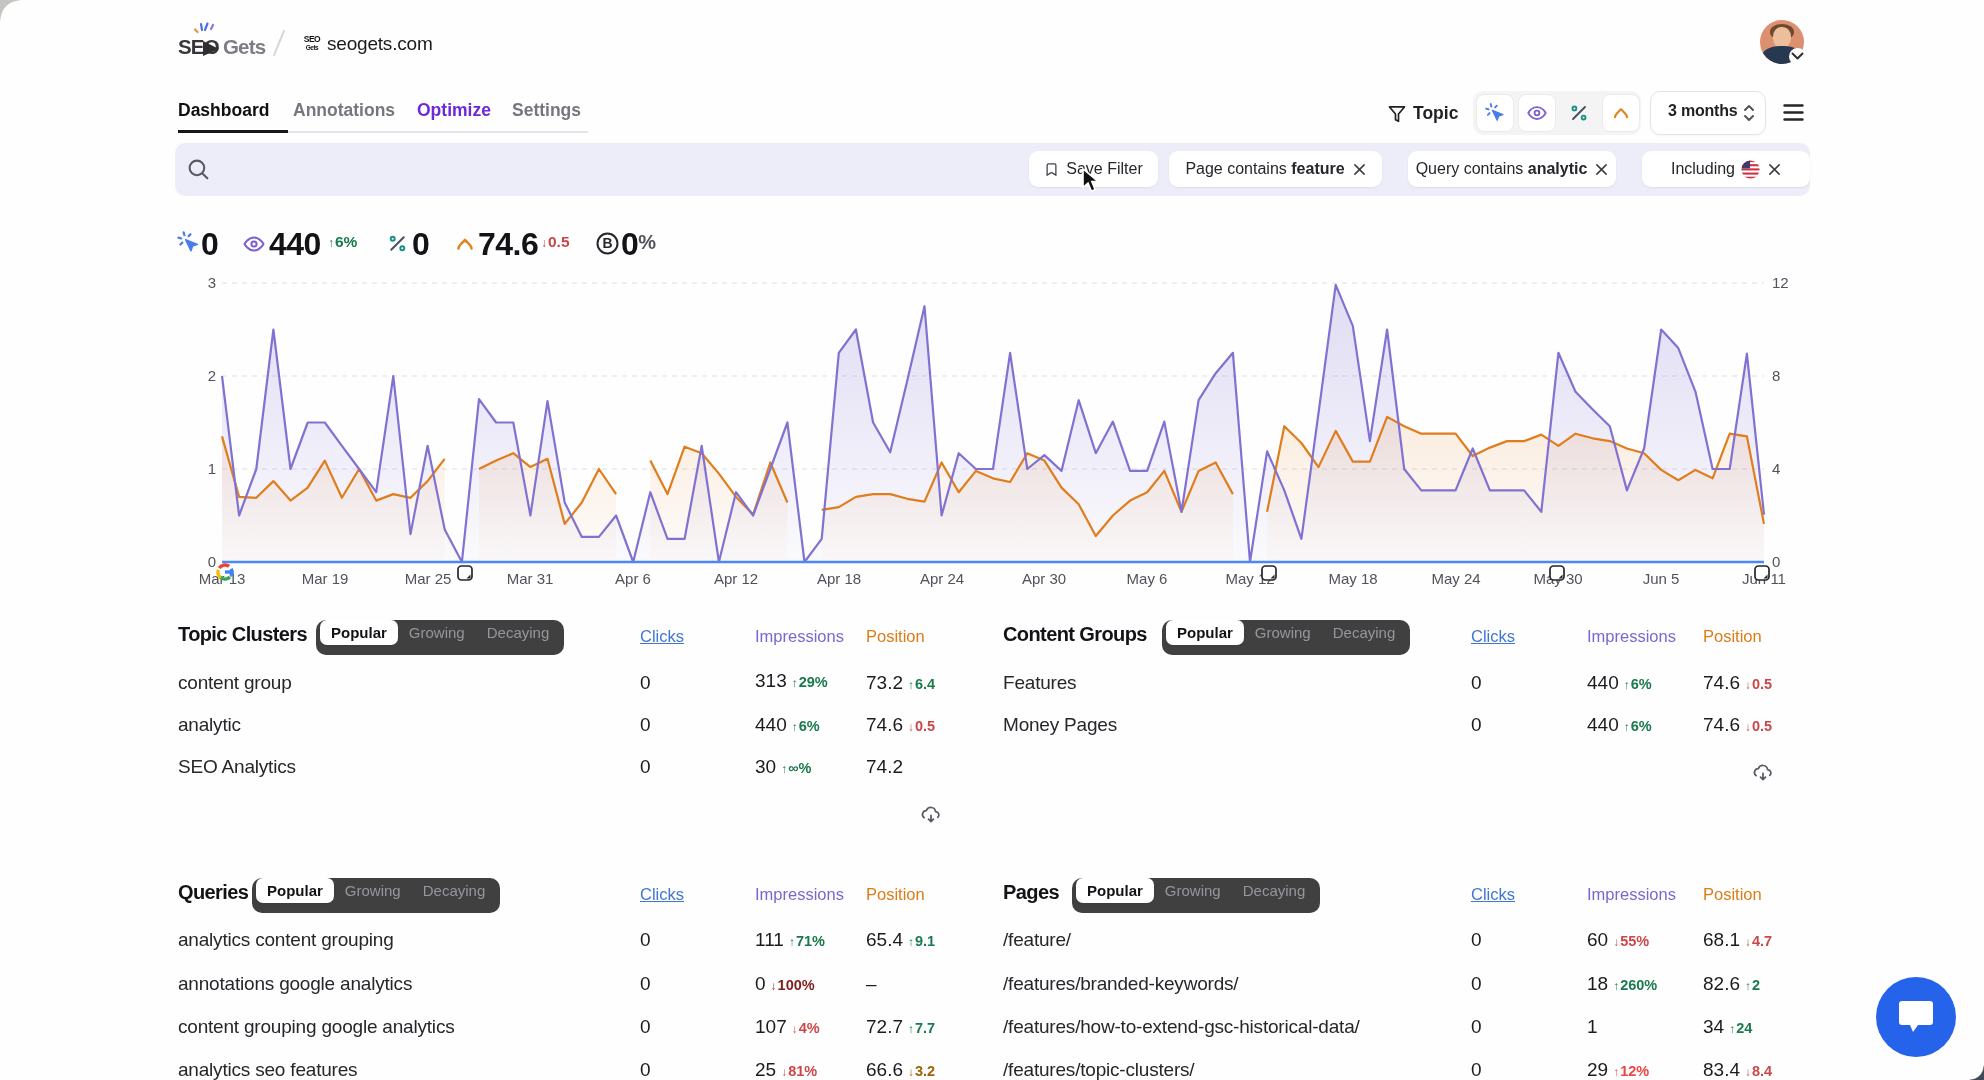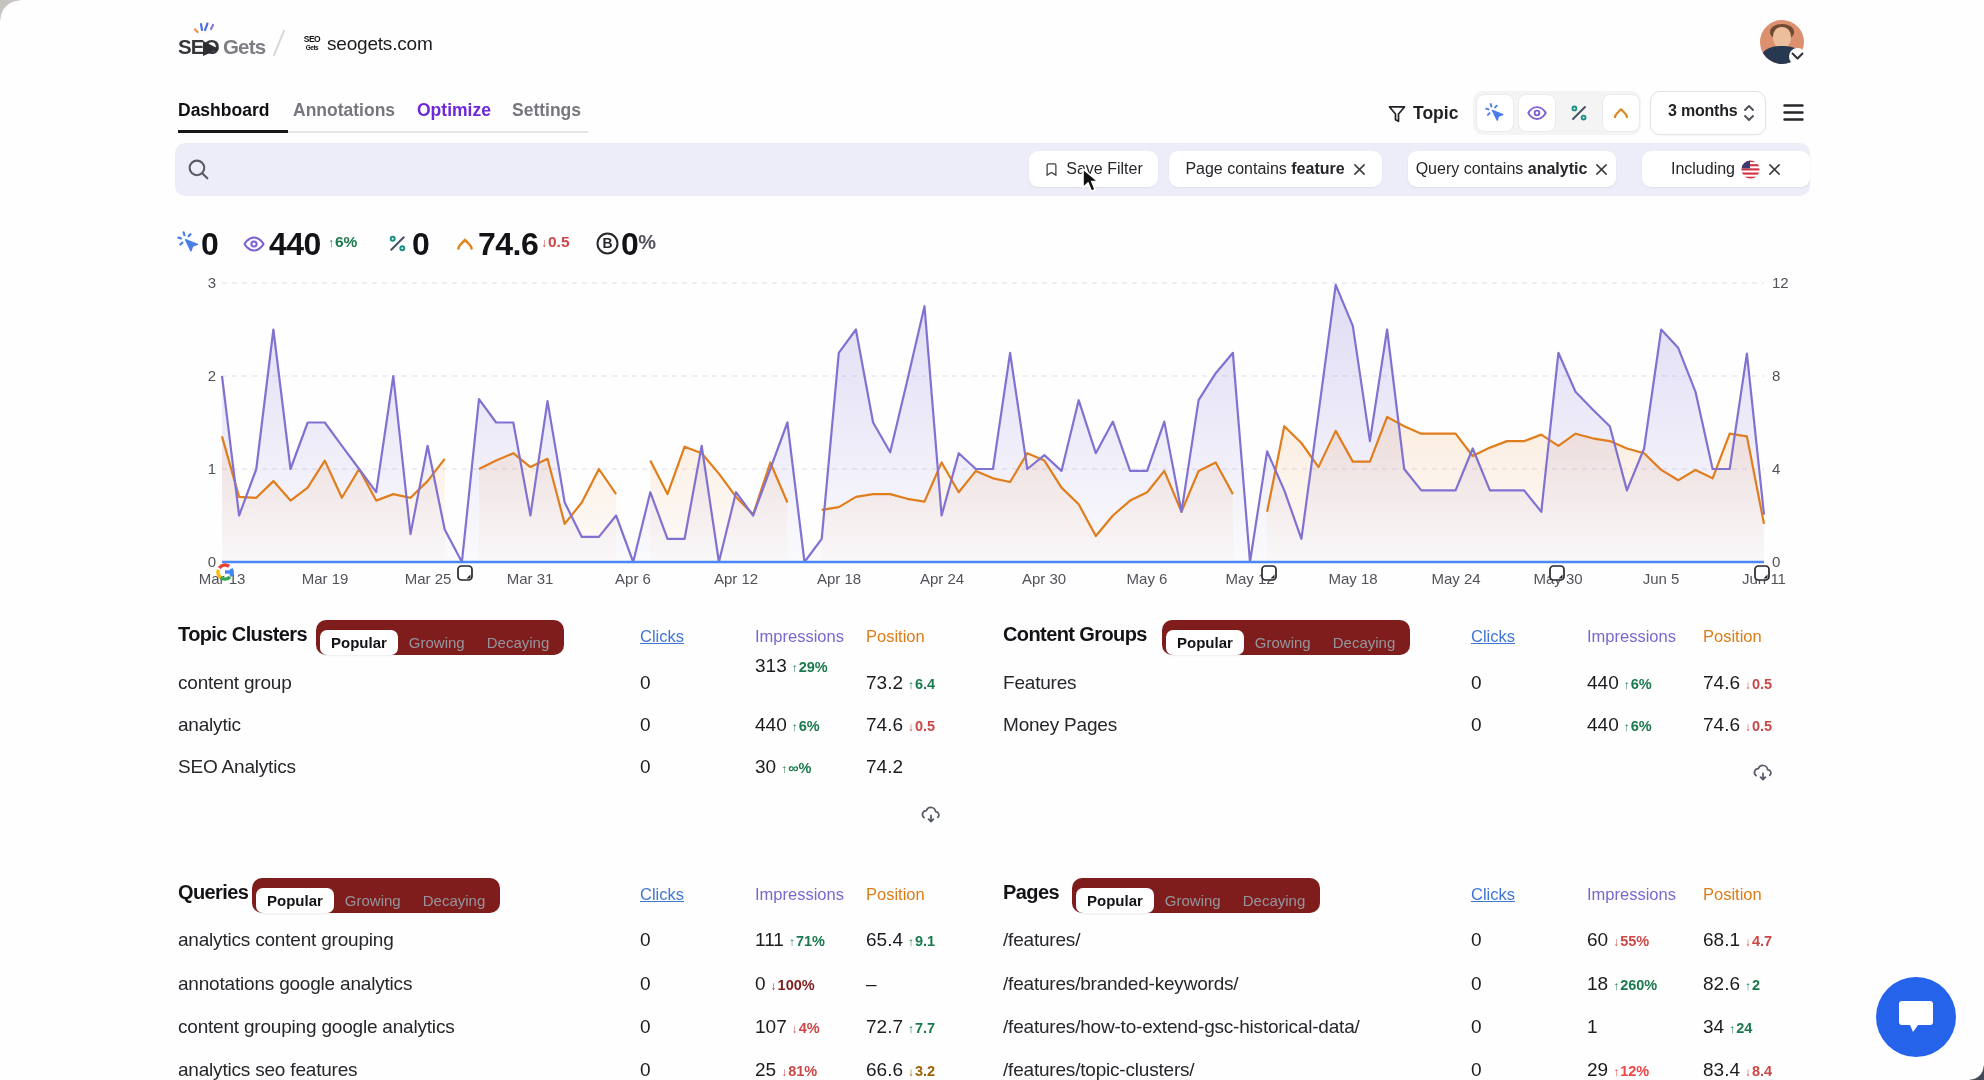--- a/index.html
+++ b/index.html
@@ -9,22 +9,22 @@
 .tab { position:absolute; top:100px; font-size:17.5px; font-weight:600; color:#101014; }
 .chip { position:absolute; top:151px; height:36px; background:#fff; border-radius:9px;
   display:flex; align-items:center; justify-content:center; font-size:16px; color:#26262b;
   box-shadow:0 1px 2px rgba(40,40,60,0.07); }
 .big { position:absolute; font-size:32px; font-weight:600; color:#131317; letter-spacing:-0.5px; }
 .sdelta { position:absolute; font-size:15.5px; font-weight:600; }
 .ar { font-size:12px; font-weight:400; margin-right:1px; }
 .chart { position:absolute; left:0; top:0; }
 .axt { font-size:15px; fill:#52525b; font-family:"Liberation Sans",sans-serif; }
 .sect-title { position:absolute; font-size:20px; font-weight:bold; color:#131317; letter-spacing:-0.6px; }
-.pills { position:absolute; height:35px; background:#7f1d1d; border-radius:10px; display:flex;
-  align-items:flex-end; padding:0 4px; font-size:15px; color:#95959d; font-weight:500; }
+.pills { position:absolute; height:35px; background:#404040; border-radius:10px; display:flex;
+  align-items:flex-start; padding:0 4px; font-size:15px; color:#95959d; font-weight:500; }
 .pill { padding:4px 11px; }
 .pill.active { background:#fff; color:#131317; font-weight:600; border-radius:7px;
   box-shadow:0 1px 2px rgba(0,0,0,0.08); }
 .colh { position:absolute; font-size:16.5px; font-weight:400; }
 .rlab { position:absolute; font-size:19px; font-weight:500; color:#26262b; letter-spacing:-0.2px; }
 .rval { position:absolute; font-size:19px; font-weight:500; color:#1b1b20; }
 .dl { font-size:14.5px; font-weight:bold; }
 .dl .ar { font-size:11.5px; }
 </style>
 </head>
@@ -241,21 +241,21 @@
     <div class="pills" style="left:316px;top:620px">
 <span class="pill active">Popular</span>
       <span class="pill">Growing</span>
       <span class="pill">Decaying</span>
     </div>
     <div class="colh" style="left:640px;top:627px;color:#4076d4;text-decoration:underline">Clicks</div>
     <div class="colh" style="left:755px;top:627px;color:#7a68cf">Impressions</div>
     <div class="colh" style="left:866px;top:627px;color:#dd7b16">Position</div>
     <div class="rlab" style="left:178px;top:672px">content group</div>
     <div class="rval" style="left:640px;top:672px">0</div>
-    <div class="rval" style="left:755px;top:655px">313&nbsp;<span class="dl" style="color:#1a7a4e"><span class="ar">↑</span>29%</span></div>
+    <div class="rval" style="left:755px;top:670px">313&nbsp;<span class="dl" style="color:#1a7a4e"><span class="ar">↑</span>29%</span></div>
     <div class="rval" style="left:866px;top:672px">73.2&nbsp;<span class="dl" style="color:#1a7a4e"><span class="ar">↑</span>6.4</span></div>
     <div class="rlab" style="left:178px;top:714px">analytic</div>
     <div class="rval" style="left:640px;top:714px">0</div>
     <div class="rval" style="left:755px;top:714px">440&nbsp;<span class="dl" style="color:#1a7a4e"><span class="ar">↑</span>6%</span></div>
     <div class="rval" style="left:866px;top:714px">74.6&nbsp;<span class="dl" style="color:#cb4747"><span class="ar">↓</span>0.5</span></div>
     <div class="rlab" style="left:178px;top:756px">SEO Analytics</div>
     <div class="rval" style="left:640px;top:756px">0</div>
     <div class="rval" style="left:755px;top:756px">30&nbsp;<span class="dl" style="color:#1a7a4e"><span class="ar">↑</span>∞%</span></div>
     <div class="rval" style="left:866px;top:756px">74.2&nbsp;</div>
     <svg style="position:absolute;left:920px;top:804px" width="22" height="22" viewBox="0 0 24 24" fill="none" stroke="#565b66" stroke-width="1.9" stroke-linecap="round" stroke-linejoin="round">
@@ -310,21 +310,21 @@
     <div class="rval" style="left:866px;top:1059px">66.6&nbsp;<span class="dl" style="color:#a16207"><span class="ar">↓</span>3.2</span></div>
     <div class="sect-title" style="left:1003px;top:881px">Pages</div>
     <div class="pills" style="left:1072px;top:878px">
 <span class="pill active">Popular</span>
       <span class="pill">Growing</span>
       <span class="pill">Decaying</span>
     </div>
     <div class="colh" style="left:1471px;top:885px;color:#4076d4;text-decoration:underline">Clicks</div>
     <div class="colh" style="left:1587px;top:885px;color:#7a68cf">Impressions</div>
     <div class="colh" style="left:1703px;top:885px;color:#dd7b16">Position</div>
-    <div class="rlab" style="left:1003px;top:929px">/features/</div>
+    <div class="rlab" style="left:1003px;top:929px">/feature/</div>
     <div class="rval" style="left:1471px;top:929px">0</div>
     <div class="rval" style="left:1587px;top:929px">60&nbsp;<span class="dl" style="color:#cb4747"><span class="ar">↓</span>55%</span></div>
     <div class="rval" style="left:1703px;top:929px">68.1&nbsp;<span class="dl" style="color:#cb4747"><span class="ar">↓</span>4.7</span></div>
     <div class="rlab" style="left:1003px;top:973px">/features/branded-keywords/</div>
     <div class="rval" style="left:1471px;top:973px">0</div>
     <div class="rval" style="left:1587px;top:973px">18&nbsp;<span class="dl" style="color:#1a7a4e"><span class="ar">↑</span>260%</span></div>
     <div class="rval" style="left:1703px;top:973px">82.6&nbsp;<span class="dl" style="color:#1a7a4e"><span class="ar">↑</span>2</span></div>
     <div class="rlab" style="left:1003px;top:1016px">/features/how-to-extend-gsc-historical-data/</div>
     <div class="rval" style="left:1471px;top:1016px">0</div>
     <div class="rval" style="left:1587px;top:1016px">1&nbsp;</div>

